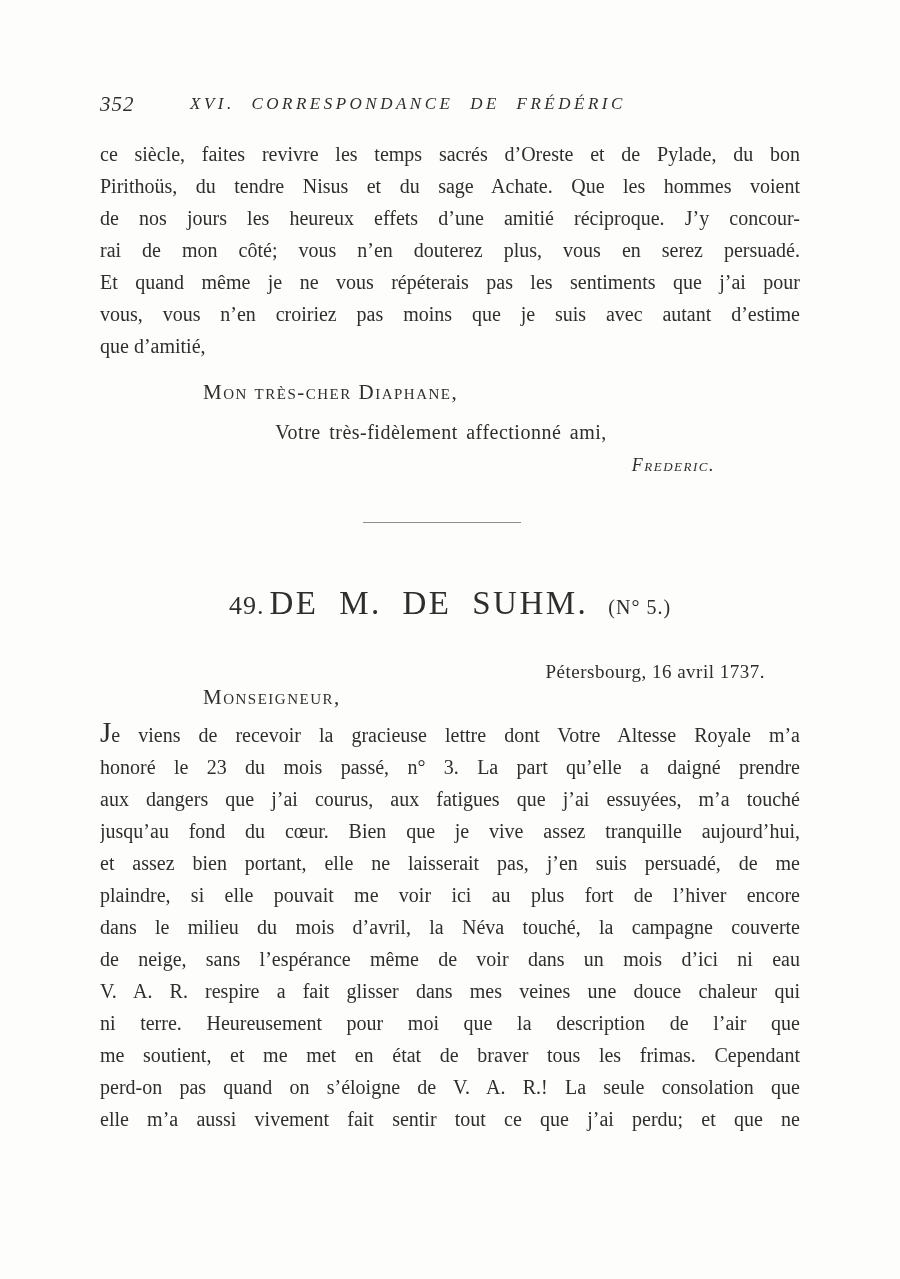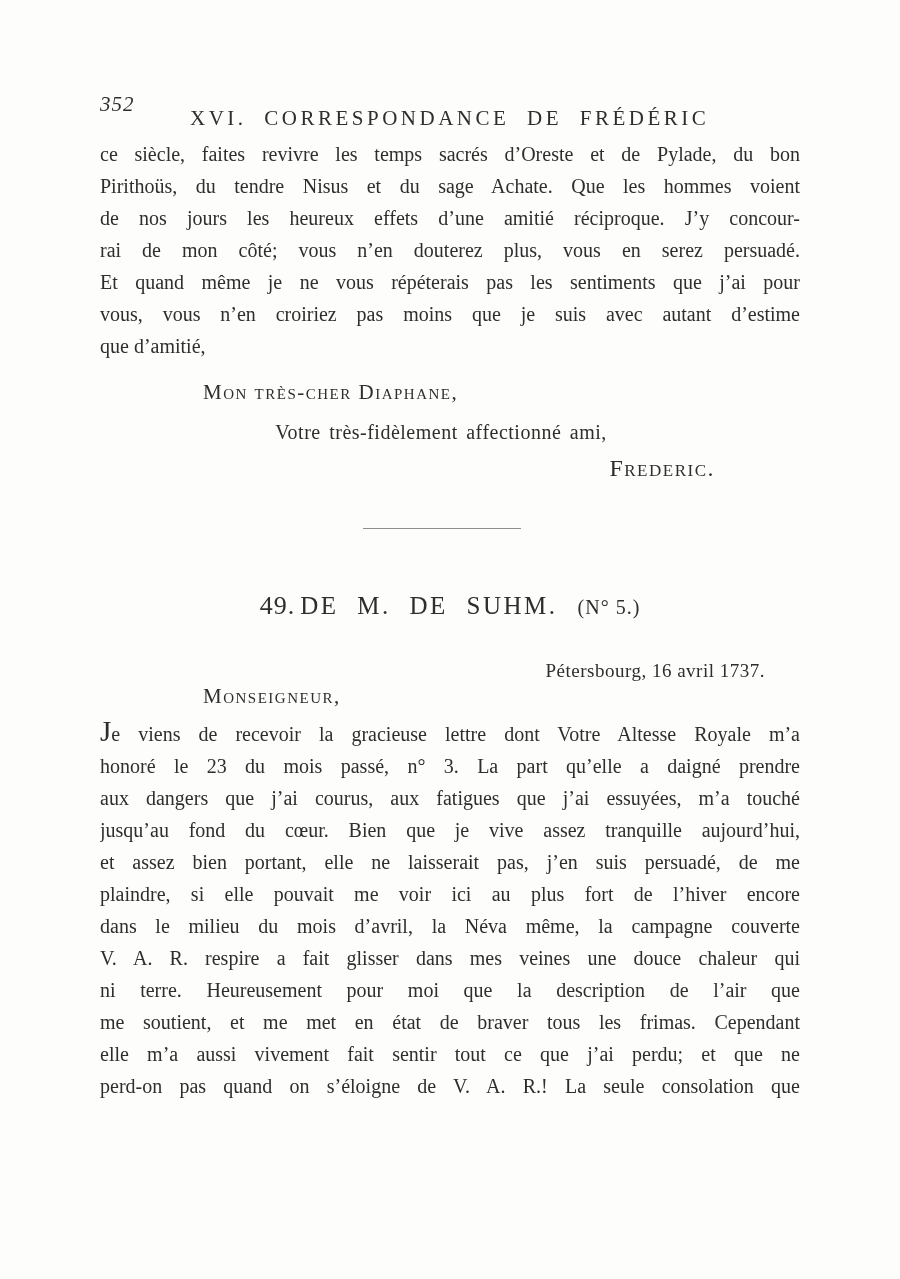--- a/index.html
+++ b/index.html
@@ -30,24 +30,25 @@
   .pagenum {
     position: absolute;
     left: 0;
     top: 2px;
     letter-spacing: 1px;
     font-style: italic;
   }
   .running-title {
     position: absolute;
     left: 90px;
-    top: 16px;
+    top: 4px;
     letter-spacing: 3.5px;
     word-spacing: 9px;
-    font-size: 21px;
+    font-size: 17px;
+    font-style: italic;
   }
   
   .para { margin-top: 20px; }
   .para .line {
     height: 32px;
     line-height: 32px;
     font-size: 20px;
     text-align: justify;
     text-align-last: justify;
     overflow: hidden;
@@ -75,43 +76,44 @@
     padding-right: 18px;
     font-size: 20px;
     letter-spacing: 0.5px;
     word-spacing: 3px;
   }
   .signature-48 {
     margin-top: 11px;
     text-align: right;
     padding-right: 85px;
     font-variant: small-caps;
-    font-size: 24px;
+    font-size: 18px;
     letter-spacing: 1.5px;
+    font-style: italic;
   }
   
   .divider {
     width: 158px;
     margin: 46px auto 0 auto;
     margin-left: 263px; 
     border: 0;
     border-top: 1px solid #8f8f8f;
   }
   
   .heading-49 {
     margin-top: 62px;
     text-align: center;
     white-space: nowrap;
   }
   .heading-num {
     font-size: 26px;
     letter-spacing: 1px;
   }
   .heading-title {
-    font-size: 25px;
+    font-size: 33px;
     letter-spacing: 2.5px;
     word-spacing: 10px;
     margin-left: 1px;
   }
   .heading-note {
     font-size: 20px;
     font-variant: small-caps;
     letter-spacing: 1px;
     margin-left: 16px;
   }
@@ -167,22 +169,23 @@
     <div class="dateline-49">Pétersbourg, 16 avril 1737.</div>
     <div class="salutation-49">Monseigneur,</div>
 
     <div class="para para-49 drop-initial">
         <div class="line">Je viens de recevoir la gracieuse lettre dont Votre Altesse Royale m’a</div>
         <div class="line">honoré le 23 du mois passé, n° 3. La part qu’elle a daigné prendre</div>
         <div class="line">aux dangers que j’ai courus, aux fatigues que j’ai essuyées, m’a touché</div>
         <div class="line">jusqu’au fond du cœur. Bien que je vive assez tranquille aujourd’hui,</div>
         <div class="line">et assez bien portant, elle ne laisserait pas, j’en suis persuadé, de me</div>
         <div class="line">plaindre, si elle pouvait me voir ici au plus fort de l’hiver encore</div>
-        <div class="line">dans le milieu du mois d’avril, la Néva même, la campagne couverte</div>
+        <div class="line">dans le milieu du mois d’avril, la Néva touché, la campagne couverte</div>
+        <div class="line">de neige, sans l’espérance même de voir dans un mois d’ici ni eau</div>
         <div class="line">V. A. R. respire a fait glisser dans mes veines une douce chaleur qui</div>
         <div class="line">ni terre. Heureusement pour moi que la description de l’air que</div>
         <div class="line">me soutient, et me met en état de braver tous les frimas. Cependant</div>
+        <div class="line">perd-on pas quand on s’éloigne de V. A. R.! La seule consolation que</div>
         <div class="line">elle m’a aussi vivement fait sentir tout ce que j’ai perdu; et que ne</div>
-        <div class="line">perd-on pas quand on s’éloigne de V. A. R.! La seule consolation que</div>
       </div>
 
   </div>
 </div>
 
 </body></html>

